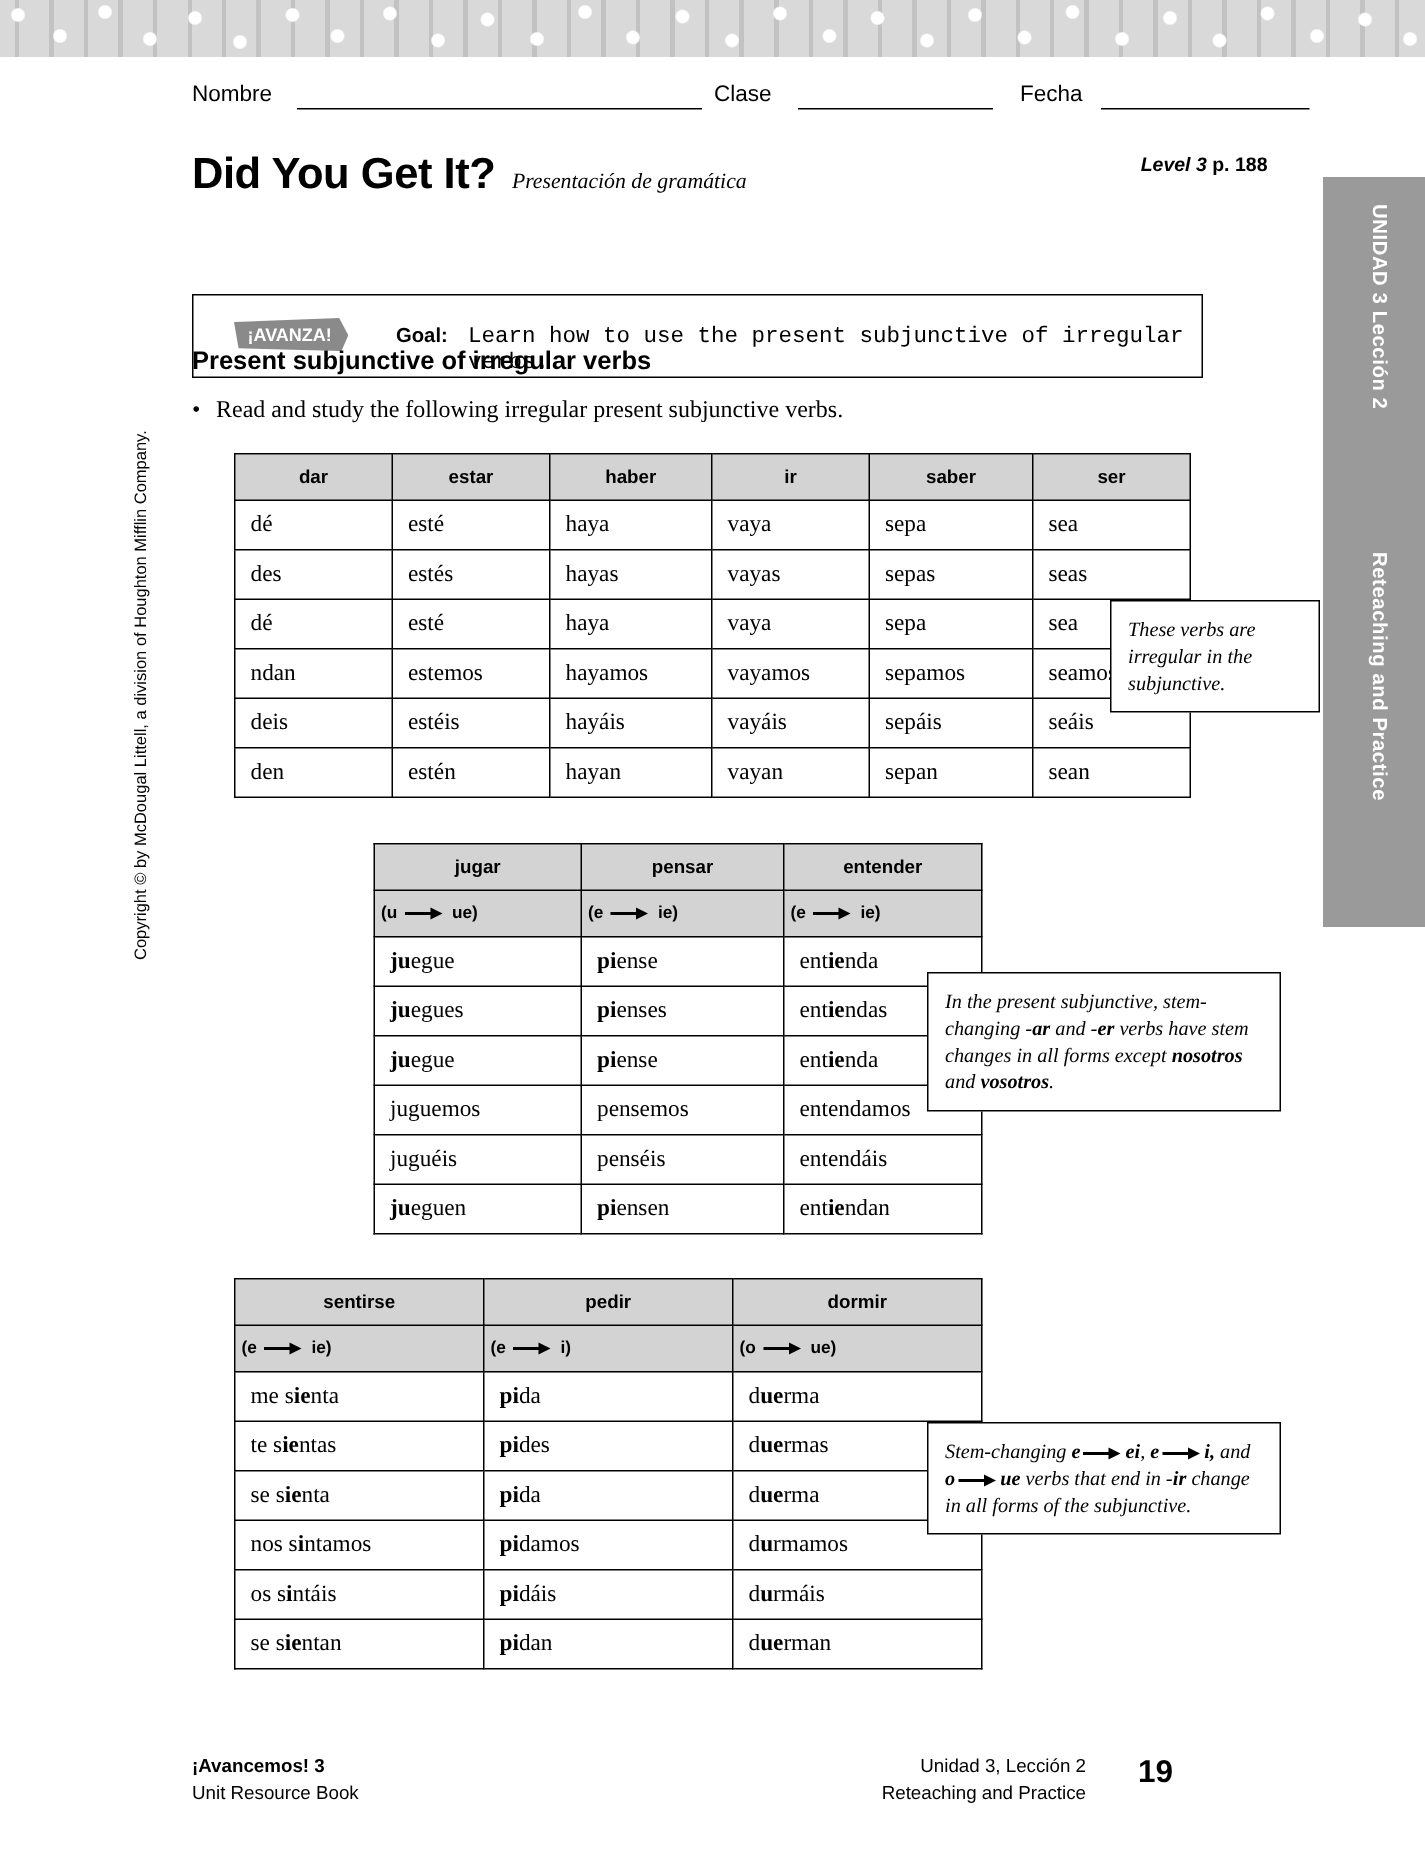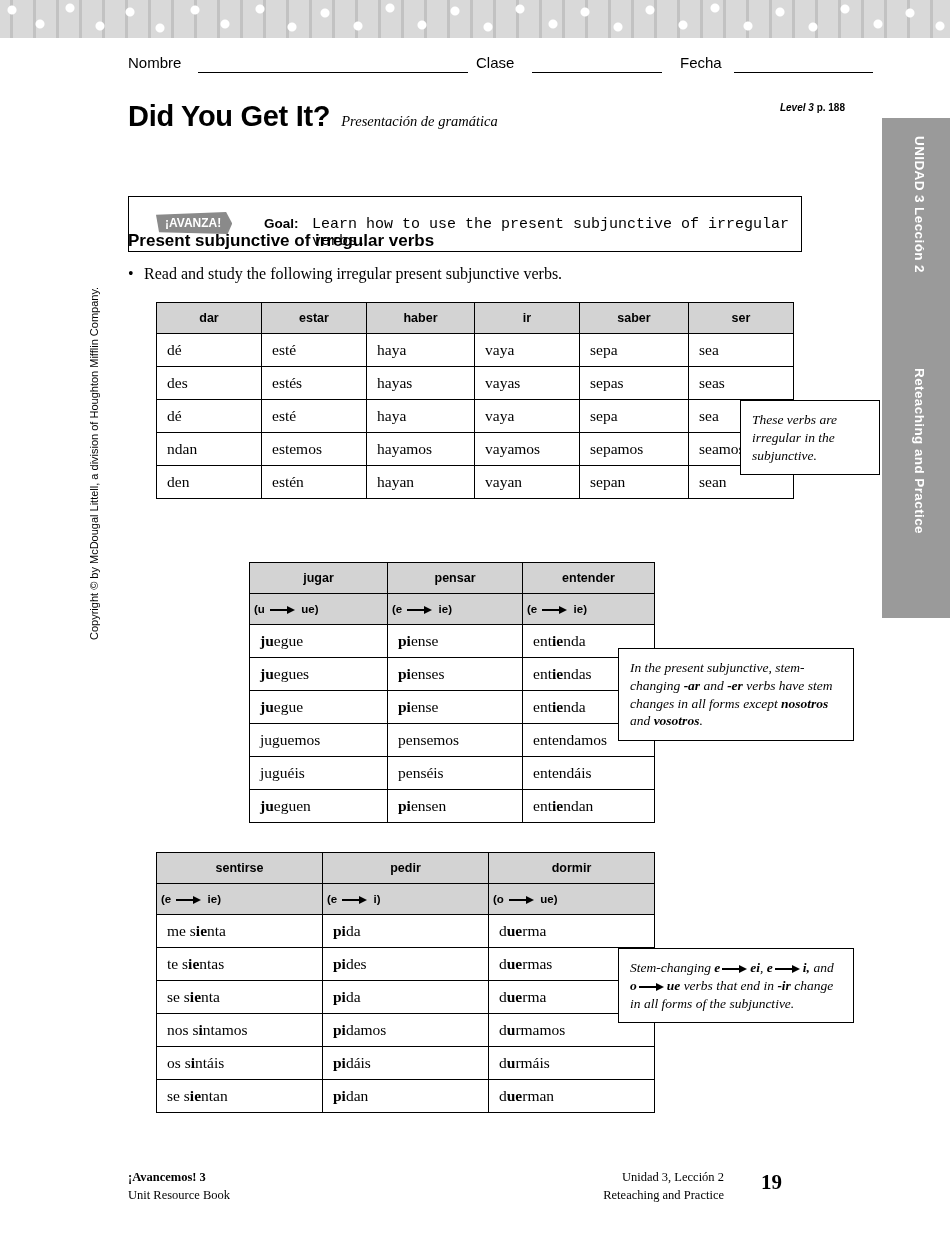--- a/index.html
+++ b/index.html
@@ -104,21 +104,21 @@
     display:inline-block;vertical-align:baseline;
   }
   .heading .sub{
     font-family:"Liberation Serif", serif;
     font-style:italic;font-size:14.5px;
     display:inline-block;margin-left:7px;vertical-align:baseline;
   }
   .levelref{
     position:absolute;right:105px;top:102px;
     font-family:"Liberation Sans", sans-serif;
-    font-size:10px;font-weight:bold;margin-left:22px;
+    font-size:13px;font-weight:bold;margin-left:22px;
   }
   .levelref i{font-style:italic;}
 
   
   .goalbox{
     position:absolute;left:128px;top:155px;width:672px;height:54px;
     border:1.5px solid #000;
     background:#fff;
     margin-top:41px;
   }
@@ -225,21 +225,21 @@
     color:#000;
   }
   .note b{font-weight:bold;font-style:italic;}
   #note-1{left:740px;top:400px;width:116px;}
   #note-2{left:618px;top:648px;width:212px;}
   #note-3{left:618px;top:948px;width:212px;}
 
   
   .footer{
     position:absolute;left:0;top:1168px;width:812px;height:60px;
-    font-family:Liberation Serif, serif;
+    font-family:Liberation Sans, sans-serif;
     font-size:12.5px;
     color:#000;
   }
   .footer .fl{position:absolute;left:128px;top:0;line-height:1.45;}
   .footer .fl .b{font-weight:bold;}
   .footer .fr{position:absolute;right:88px;top:0;text-align:right;line-height:1.45;}
   .footer .pg{
     position:absolute;right:30px;top:2px;
     font-weight:bold;font-size:21px;
   }
@@ -321,20 +321,28 @@
         <td>sepa</td>
         <td>sea</td>
       </tr>
       <tr>
         <td>ndan</td>
         <td>estemos</td>
         <td>hayamos</td>
         <td>vayamos</td>
         <td>sepamos</td>
         <td>seamos</td>
+      </tr>
+      <tr>
+        <td>deis</td>
+        <td>estéis</td>
+        <td>hayáis</td>
+        <td>vayáis</td>
+        <td>sepáis</td>
+        <td>seáis</td>
       </tr>
       <tr>
         <td>den</td>
         <td>estén</td>
         <td>hayan</td>
         <td>vayan</td>
         <td>sepan</td>
         <td>sean</td>
       </tr>
     </tbody>

